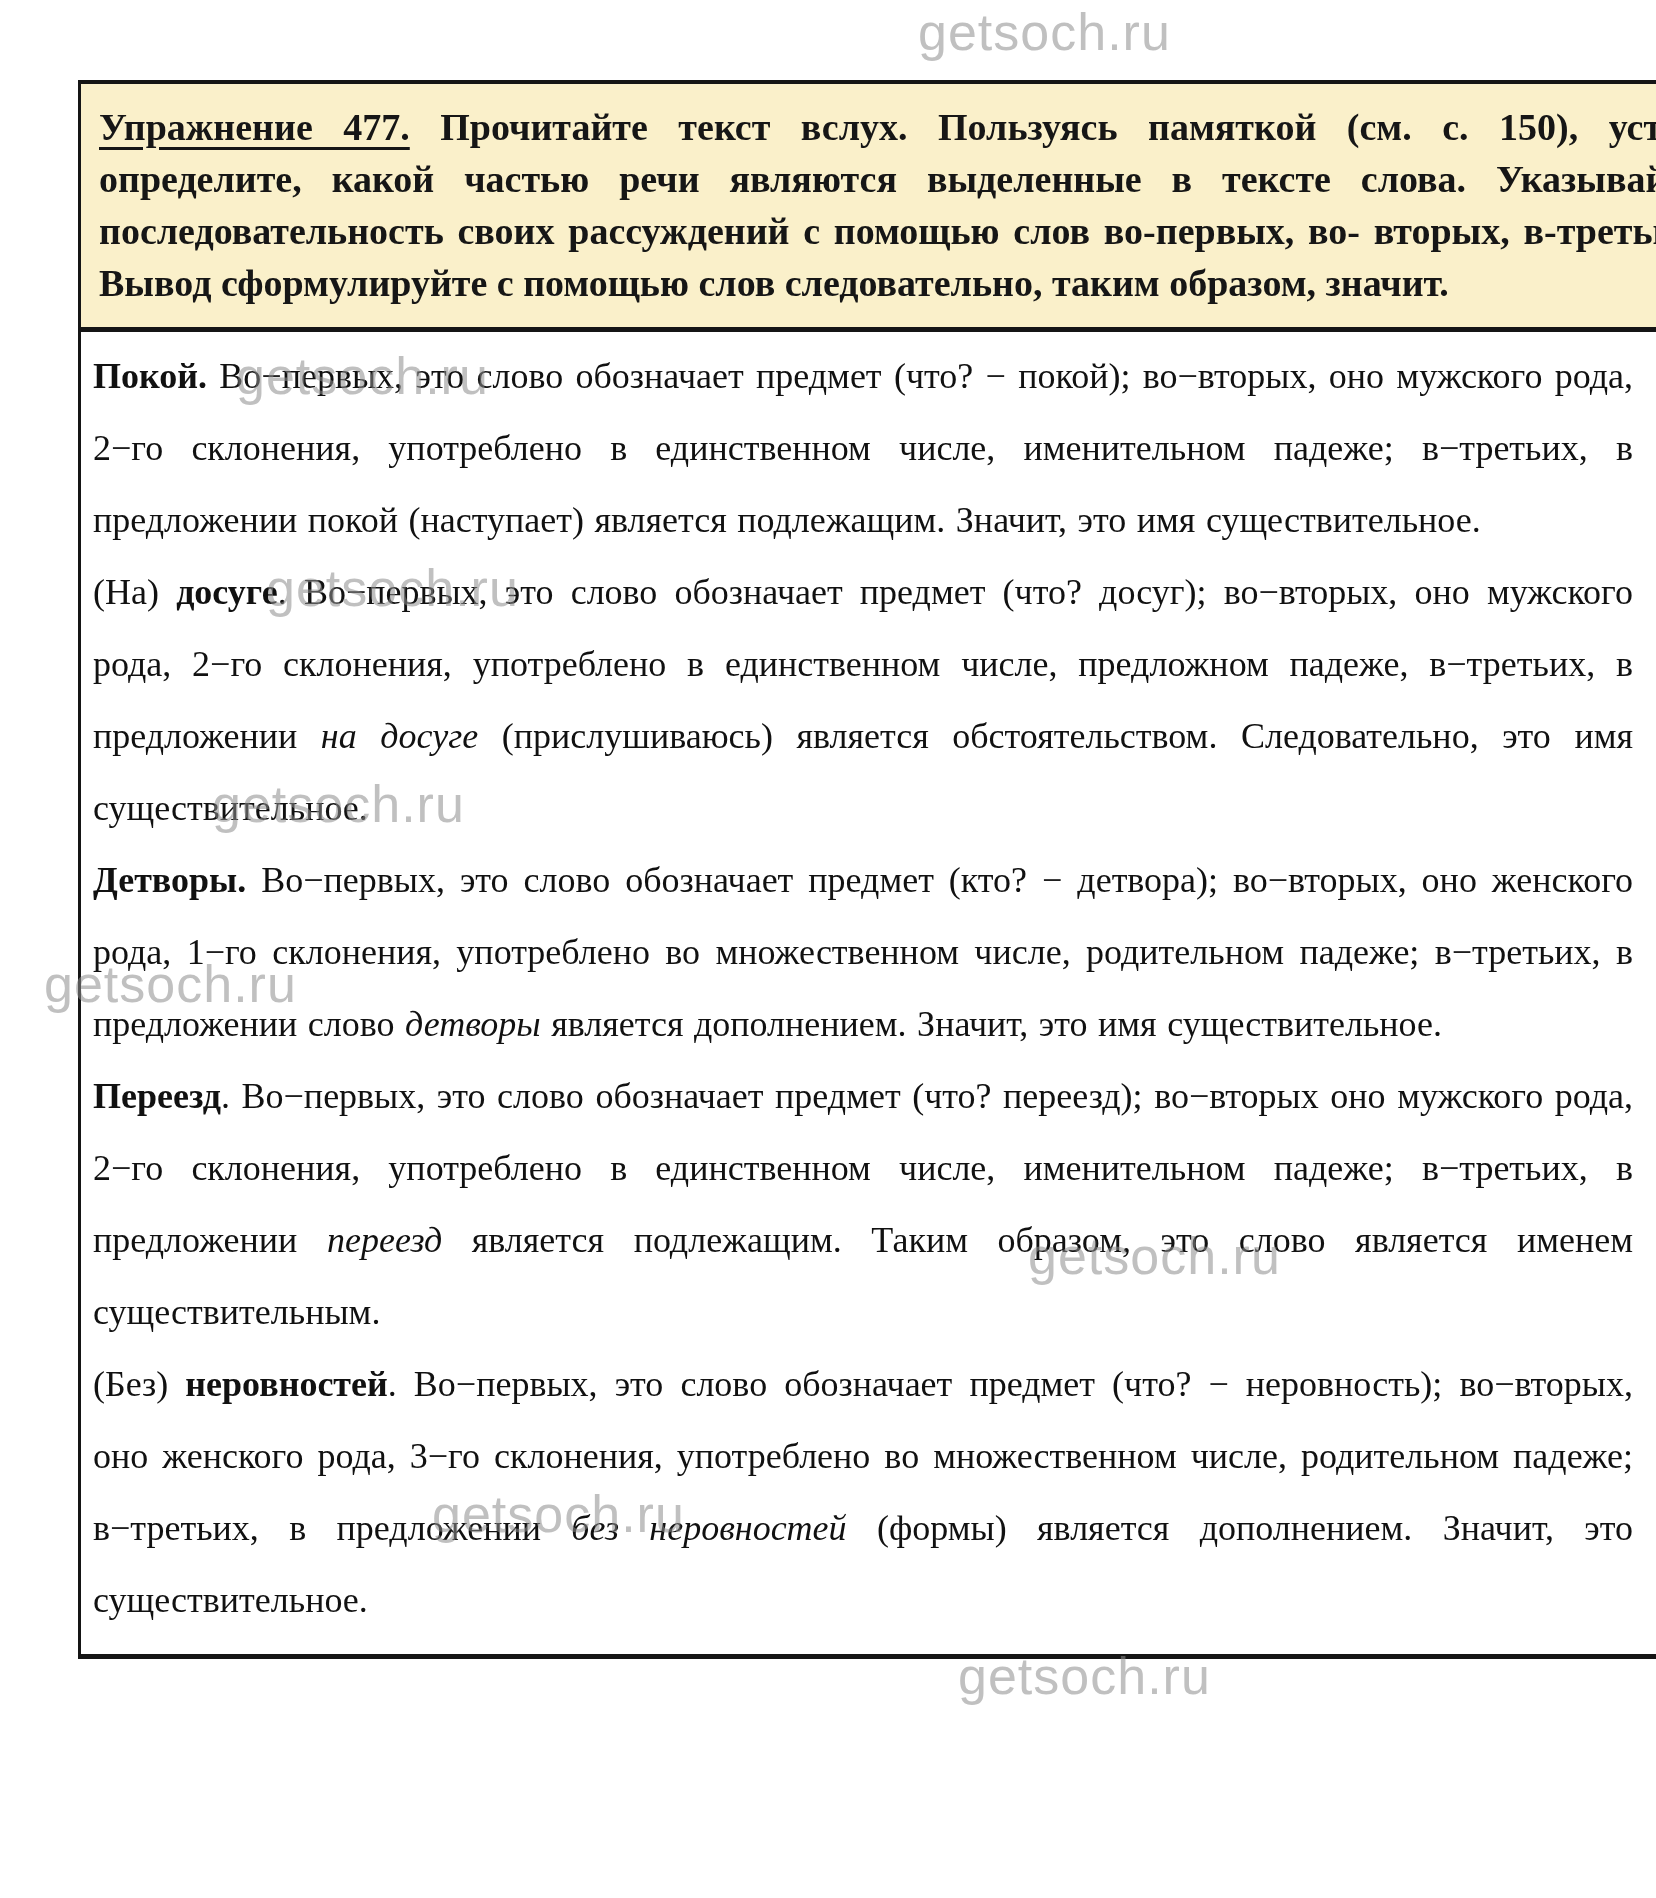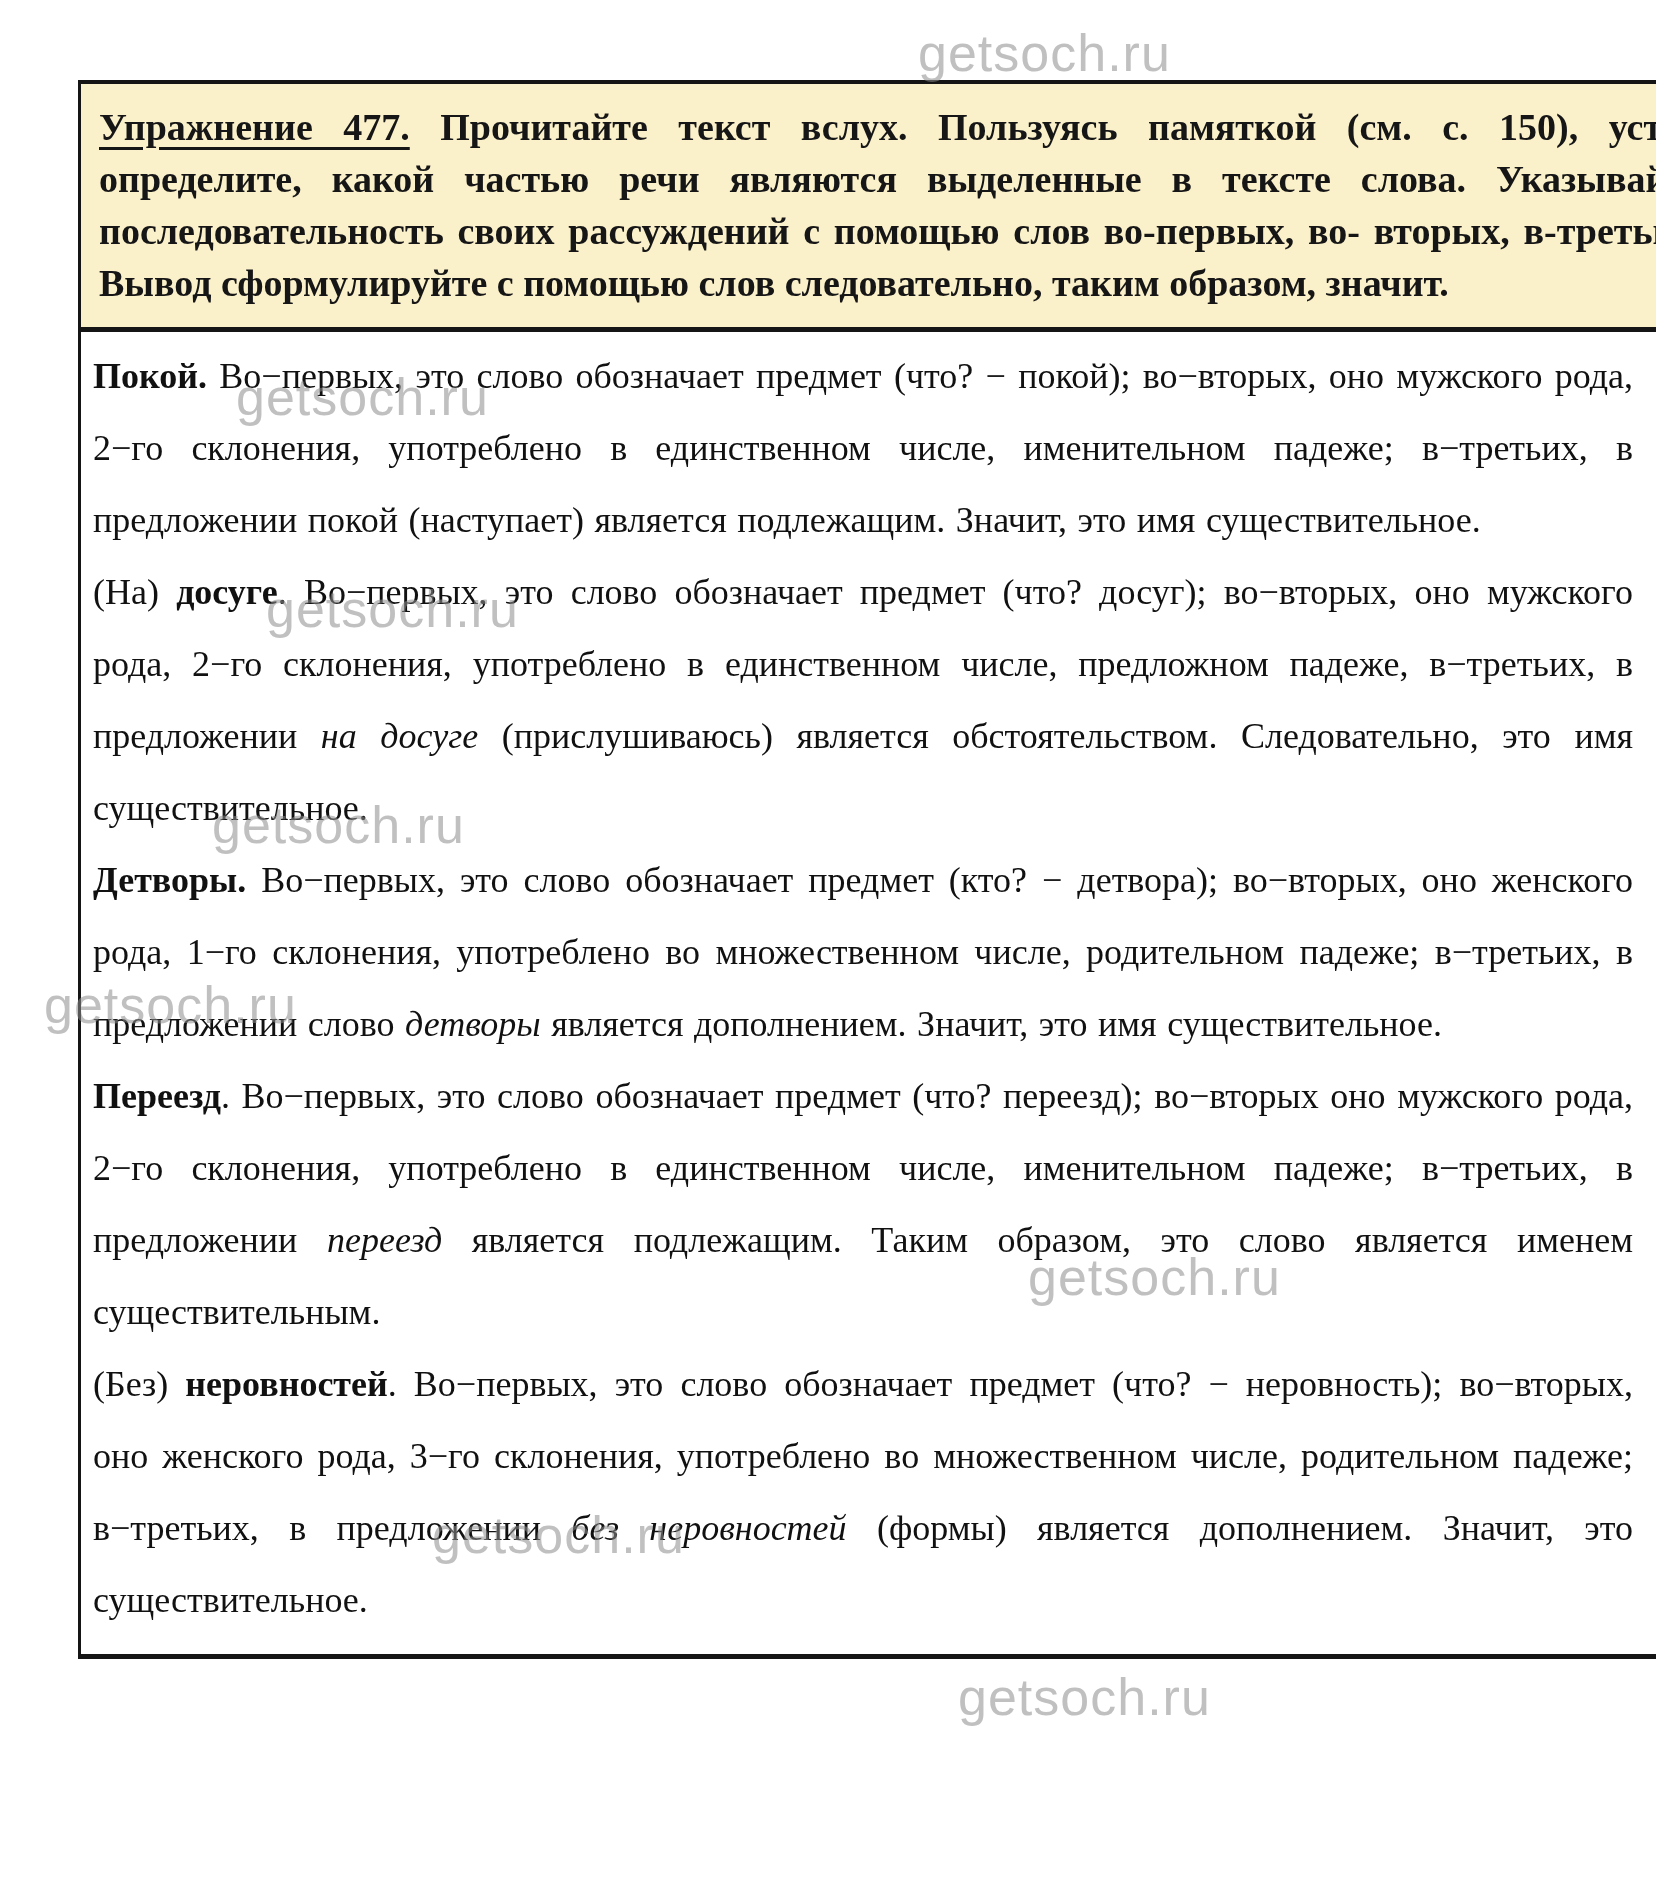--- a/index.html
+++ b/index.html
@@ -6,21 +6,21 @@
   body {
     width: 1656px; height: 1898px;
     background: #ffffff;
     position: relative;
     font-family: "Liberation Serif", serif;
     color: #141414;
     overflow: hidden;
   }
 
   
-  .watermark-layer { position: absolute; inset: 0; z-index: 5; pointer-events: none; margin-top: 21px; }
+  .watermark-layer { position: absolute; inset: 0; z-index: 5; pointer-events: none; }
   .wm {
     position: absolute;
     font-family: "Liberation Sans", sans-serif;
     font-size: 52px;
     line-height: 56px;
     font-weight: 400;
     letter-spacing: 1px;
     color: #8d8d8d;
     opacity: 0.55;
     white-space: nowrap;

